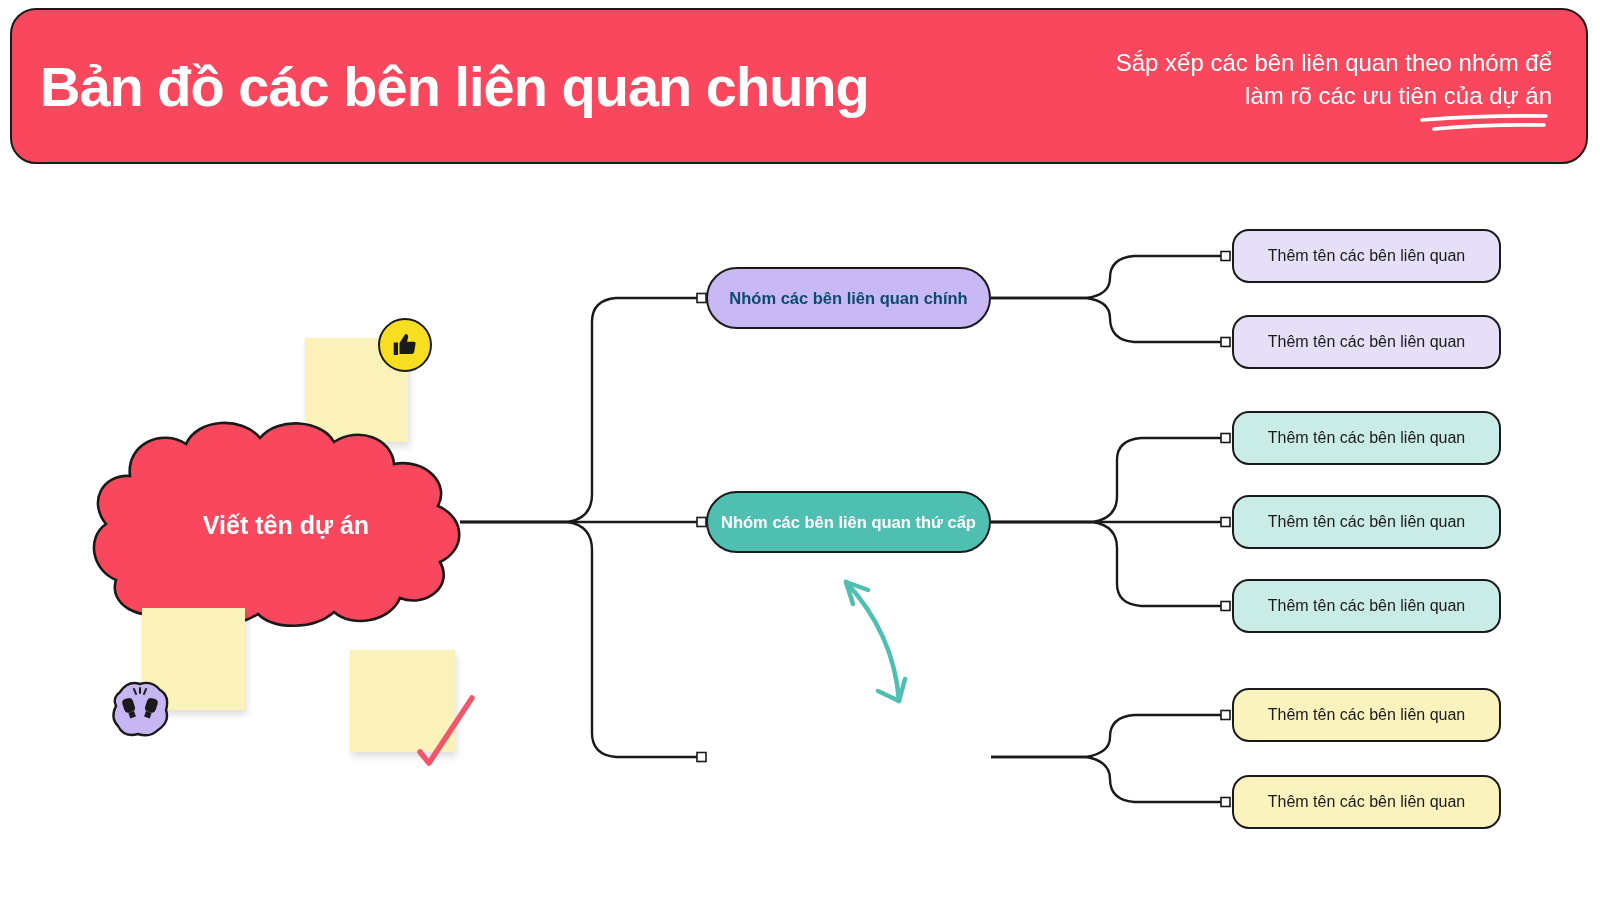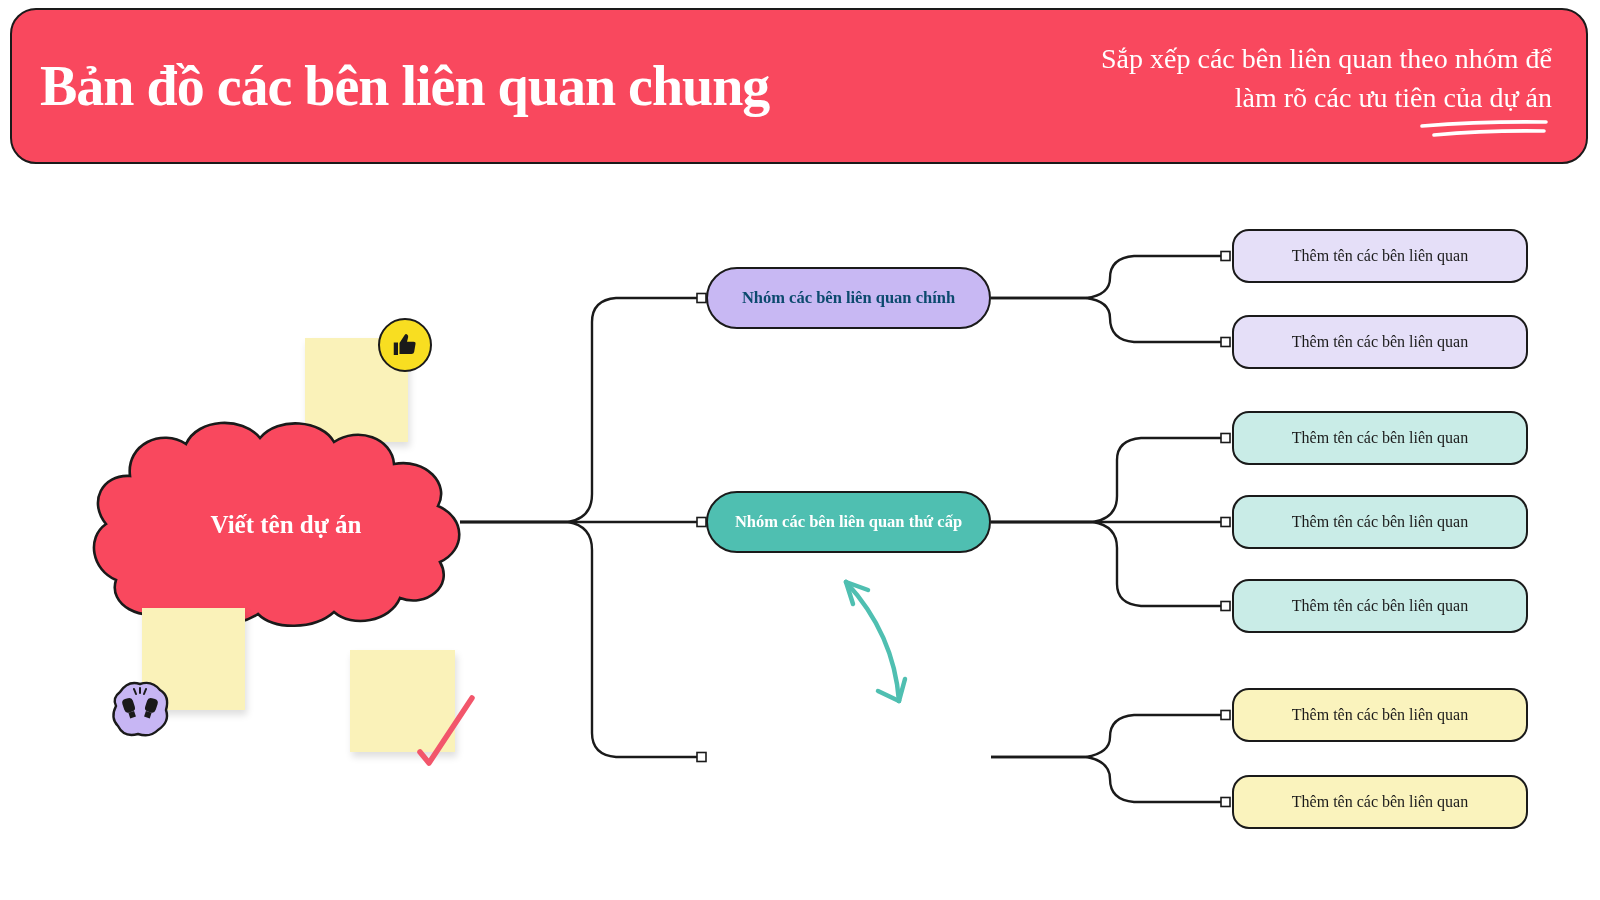--- a/index.html
+++ b/index.html
@@ -1,25 +1,25 @@
 <!DOCTYPE html>
 <html><head>
 <meta charset="utf-8">
 <style>
   html,body{margin:0;padding:0;background:#ffffff;}
   .canvas{position:relative;width:1600px;height:900px;background:#ffffff;overflow:hidden;
-          font-family:Liberation Serif, serif;}
+          font-family:Liberation Sans, sans-serif;}
 
   
   .header{position:absolute;left:10px;top:8px;width:1578px;height:156px;
           background:#F9485E;border:2.5px solid #1a1a1a;border-radius:26px;
           display:flex;align-items:center;justify-content:space-between;box-sizing:border-box;
           padding:0 34px 0 28px;}
   .title{color:#fff;font-size:56px;font-weight:bold;letter-spacing:-1px;white-space:nowrap;}
-  .subtitle{position:relative;color:#fff;font-size:28px;line-height:1.38;text-align:right;
+  .subtitle{position:relative;color:#fff;font-size:24px;line-height:1.38;text-align:right;
             padding-bottom:14px;}
   .subtitle .underline-svg{position:absolute;right:2px;bottom:-6px;}
 
   
   .lines-svg{position:absolute;left:0;top:0;z-index:1;}
   .decor-svg{position:absolute;left:0;top:0;z-index:6;pointer-events:none;}
 
   
   .cloud-wrap{position:absolute;left:82px;top:414px;width:384px;height:222px;z-index:3;}
   .cloud-label{position:absolute;left:82px;top:414px;width:384px;height:222px;z-index:3;
@@ -39,21 +39,21 @@
   .hands-badge{position:absolute;left:108px;top:678px;z-index:5;}
 
   
   .pill{position:absolute;left:706px;width:285px;height:62px;border:2.5px solid #1a1a1a;
         border-radius:34px;display:flex;align-items:center;justify-content:center;
         box-sizing:border-box;font-size:16.5px;font-weight:bold;z-index:3;text-align:center;}
   .pill.primary{top:267px;background:#C8B8F3;color:#0c4a6e;}
   .pill.secondary{top:491px;background:#4FBFB1;color:#ffffff;}
   .pill.tertiary{top:726px;background:#F8DE21;color:#1a1a1a;}
 
-  .leaf{position:absolute;left:1232px;width:296px;height:54px;border:2px solid #1a1a1a;
+  .leaf{position:absolute;left:1232px;width:269px;height:54px;border:2px solid #1a1a1a;
         border-radius:17px;display:flex;align-items:center;justify-content:center;
         box-sizing:border-box;font-size:16px;color:#1a1a1a;z-index:3;text-align:center;}
   .leaf.p{background:#E5DFF8;}
   .leaf.t{background:#C9ECE7;}
   .leaf.y{background:#FAF3BD;}
   .leaf.y1{top:229px;} .leaf.y2{top:315px;}
   .leaf.y3{top:411px;} .leaf.y4{top:495px;} .leaf.y5{top:579px;}
   .leaf.y6{top:688px;} .leaf.y7{top:775px;}
 </style>
 </head>

